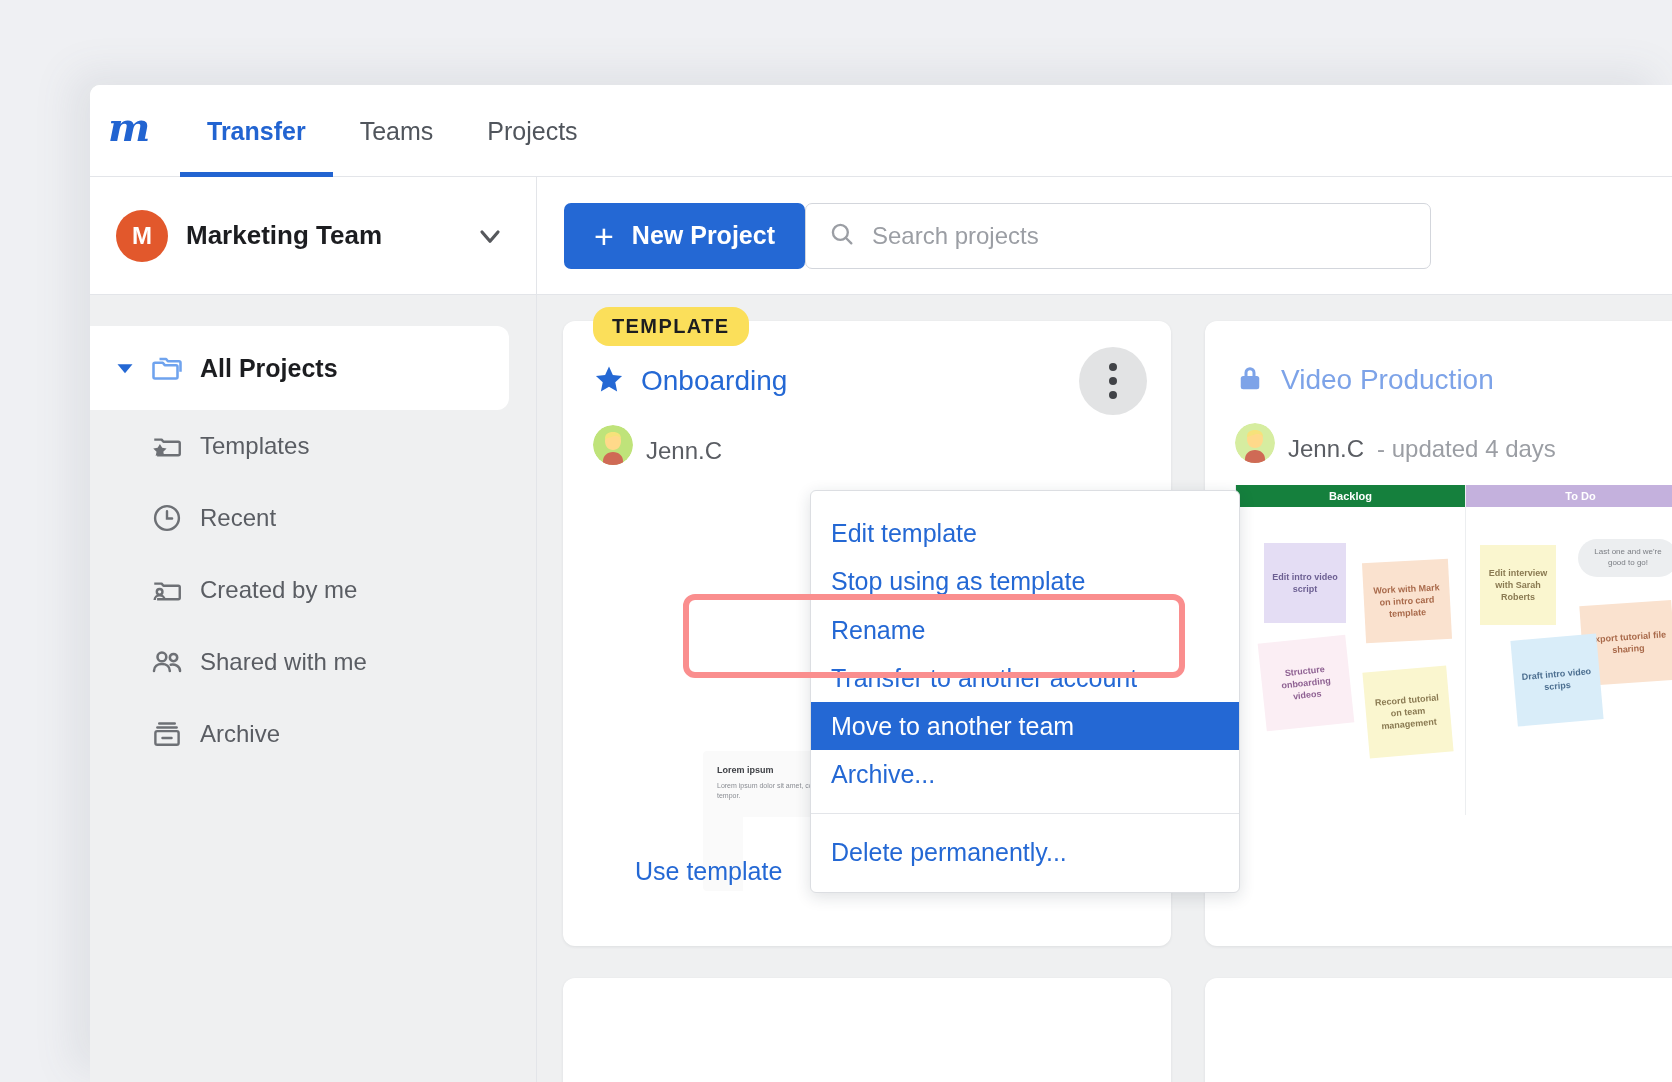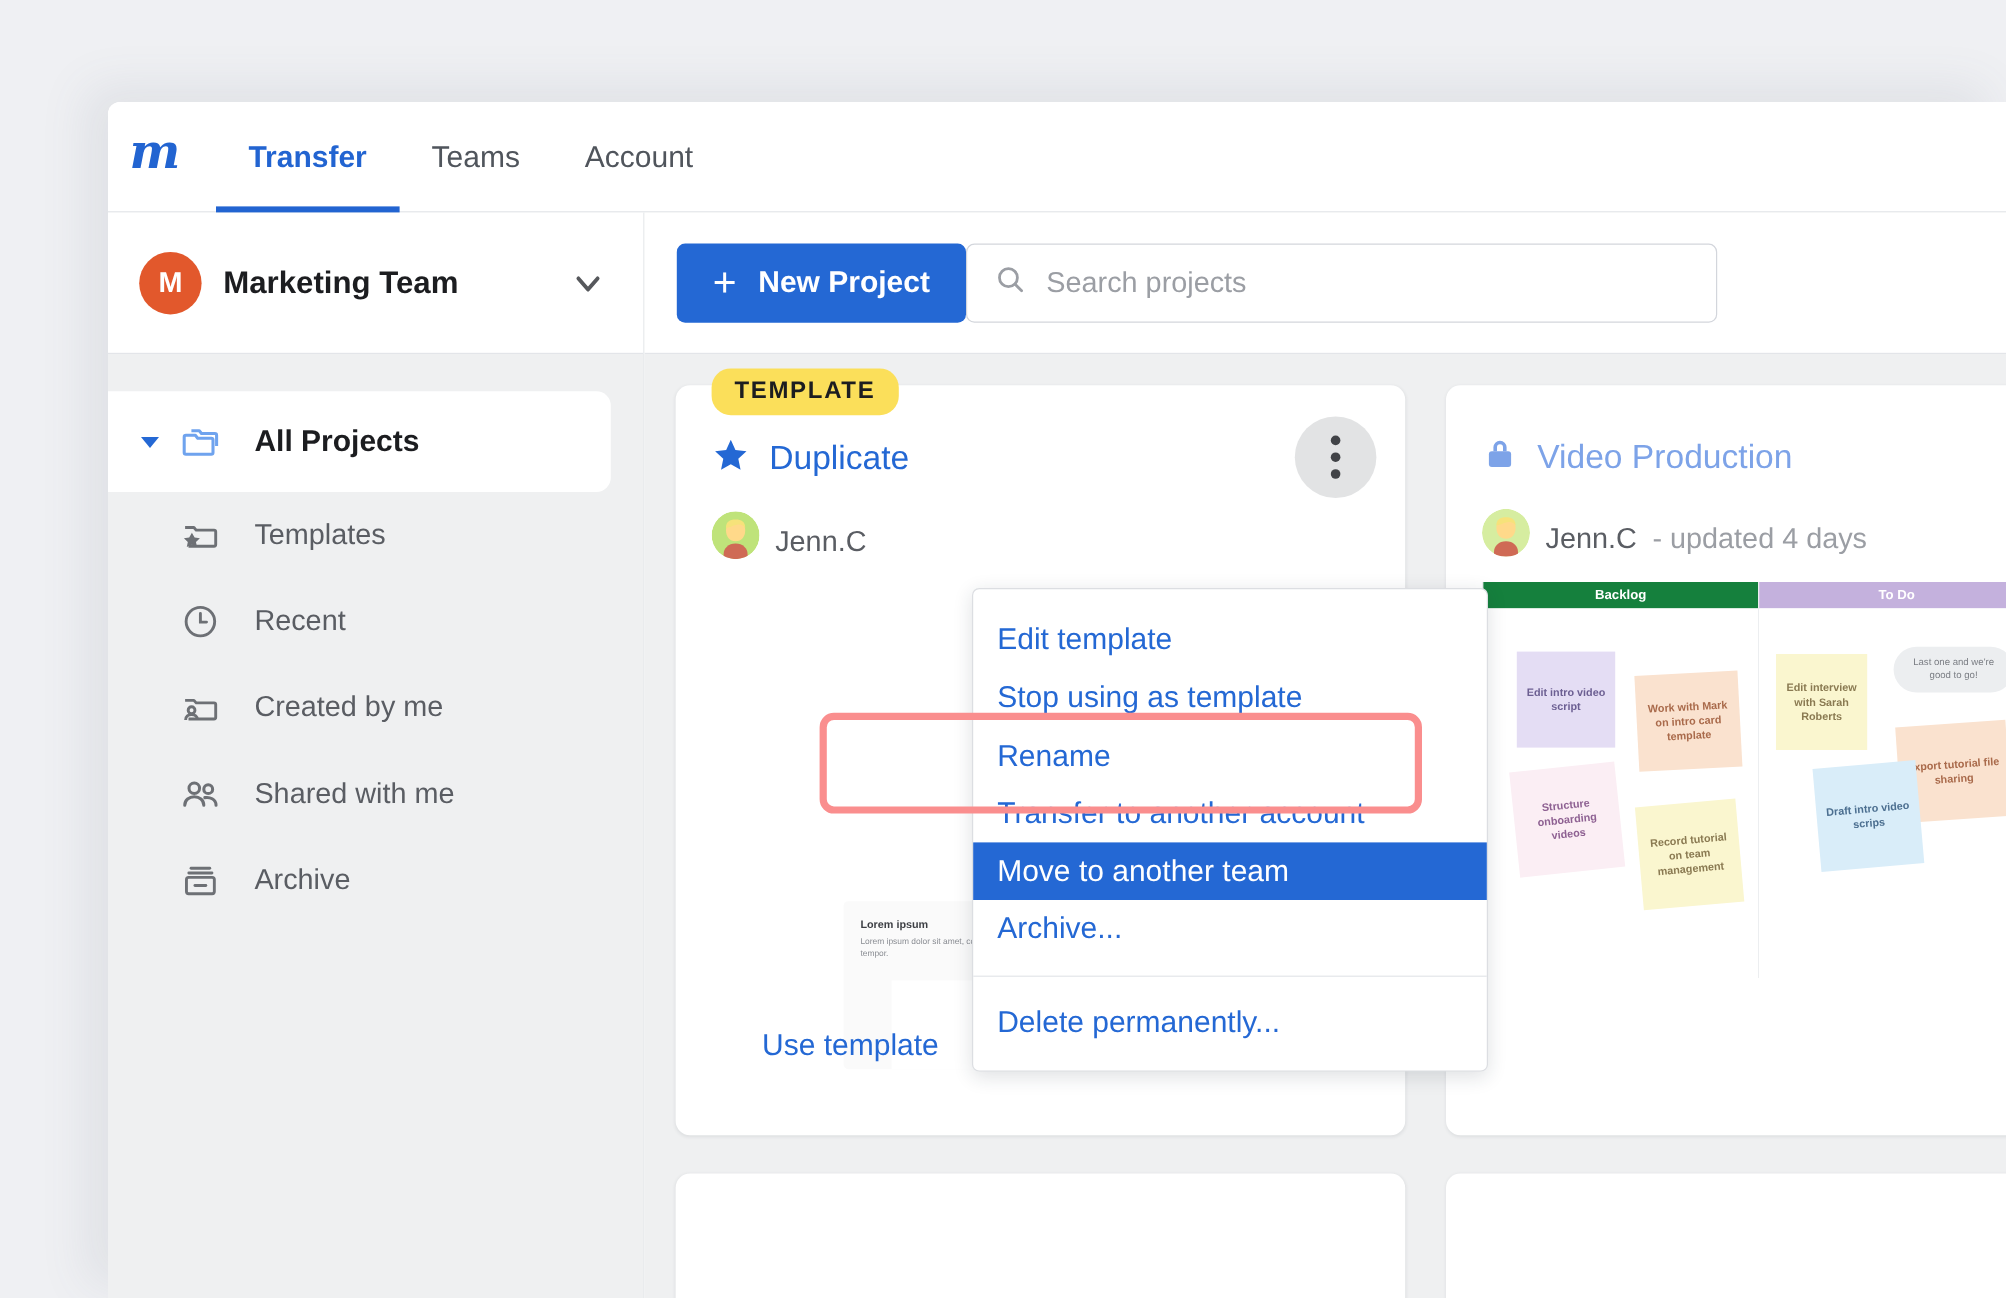--- a/index.html
+++ b/index.html
@@ -110,21 +110,21 @@
     cursor: pointer;
   }
   .side-item .tri {
     width: 26px; flex: 0 0 26px;
     display: flex; align-items: center; justify-content: flex-start;
   }
   .side-item .s-icon {
     width: 50px; flex: 0 0 50px;
     display: flex; align-items: center; justify-content: center;
   }
-  .side-item .s-label { margin-left: 20px; }
+  .side-item .s-label { margin-left: 8px; }
   #side-all {
     background: #fff;
     border-radius: 0 12px 12px 0;
     margin-right: 27px;
     height: 84px;
   }
   #side-all .s-label { color: #1c1d20; font-weight: 700; font-size: 25px; }
   .side-item.sub { padding-left: 52px; }
 
   
@@ -354,21 +354,21 @@
 </head>
 <body>
 
 <div id="app-window">
 
   <div id="topnav">
     <div id="logo">m</div>
     <div class="nav-tabs">
       <div class="nav-tab active">Transfer</div>
       <div class="nav-tab">Teams</div>
-      <div class="nav-tab">Account</div>
+      <div class="nav-tab">Projects</div>
     </div>
   </div>
 
   <div id="body-split">
 
     <div id="sidebar">
 
       <div id="team-header">
         <div id="team-avatar">M</div>
         <div id="team-name">Marketing Team</div>
@@ -482,21 +482,21 @@
             <i></i>
             <i></i>
           </div>
 
           <div class="card-title-row">
             <span>
               <svg width="32" height="32" viewBox="0 0 24 24" fill="#2468d4">
                   <polygon points="12,2.6 14.9,9 21.8,9.8 16.7,14.5 18.1,21.3 12,17.9 5.9,21.3 7.3,14.5 2.2,9.8 9.1,9"></polygon>
                 </svg>
             </span>
-            <span class="card-title">Duplicate</span>
+            <span class="card-title">Onboarding</span>
           </div>
 
           <div class="card-meta">
             <span class="avatar-sm">
               <svg width="40" height="40" viewBox="0 0 40 40">
                 <circle cx="20" cy="20" r="20" fill="#bfe37a"></circle>
                 <path d="M20 8c-6 0-8 4-8 8 0 5 3 9 8 9s8-4 8-9c0-4-2-8-8-8z" fill="#ffd98a"></path>
                 <path d="M12 14c0-5 3-7 8-7s8 2 8 7c-1-2-3-3-5-3-4 0-6 2-11 3z" fill="#f6e27a"></path>
                 <path d="M20 27c-6 0-10 4-10 9v4h20v-4c0-5-4-9-10-9z" fill="#cf6a55"></path>
               </svg>

